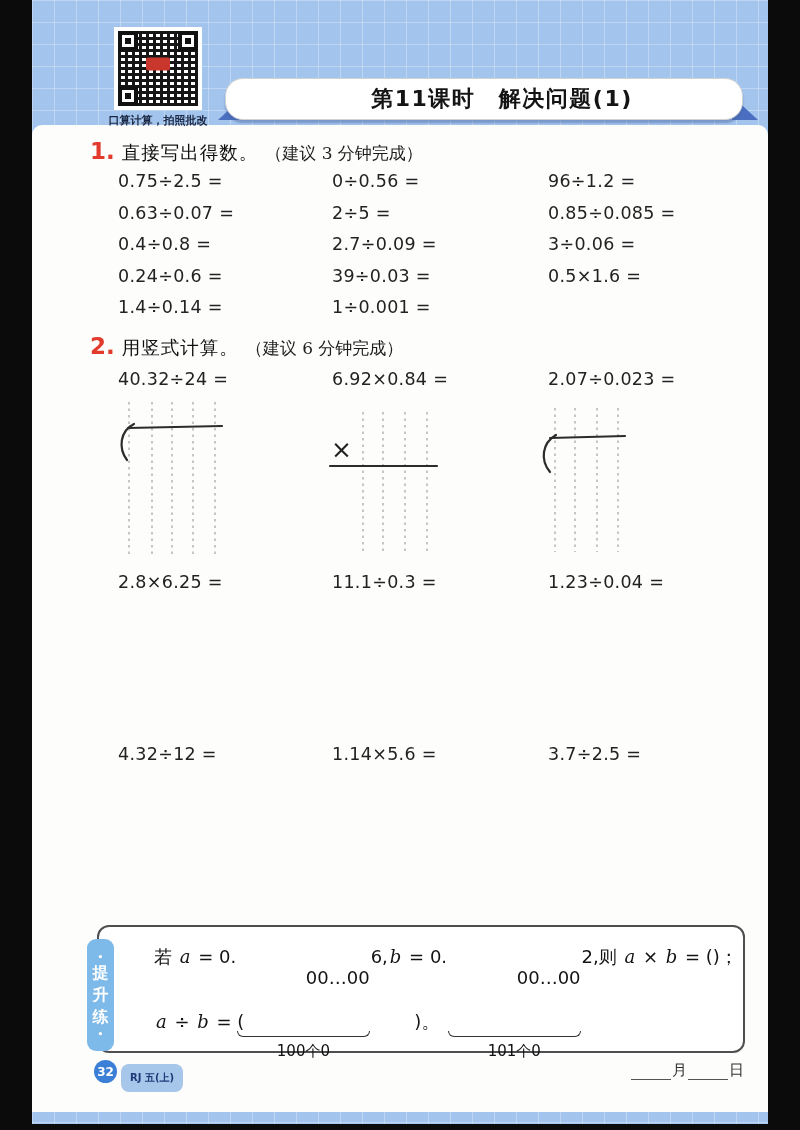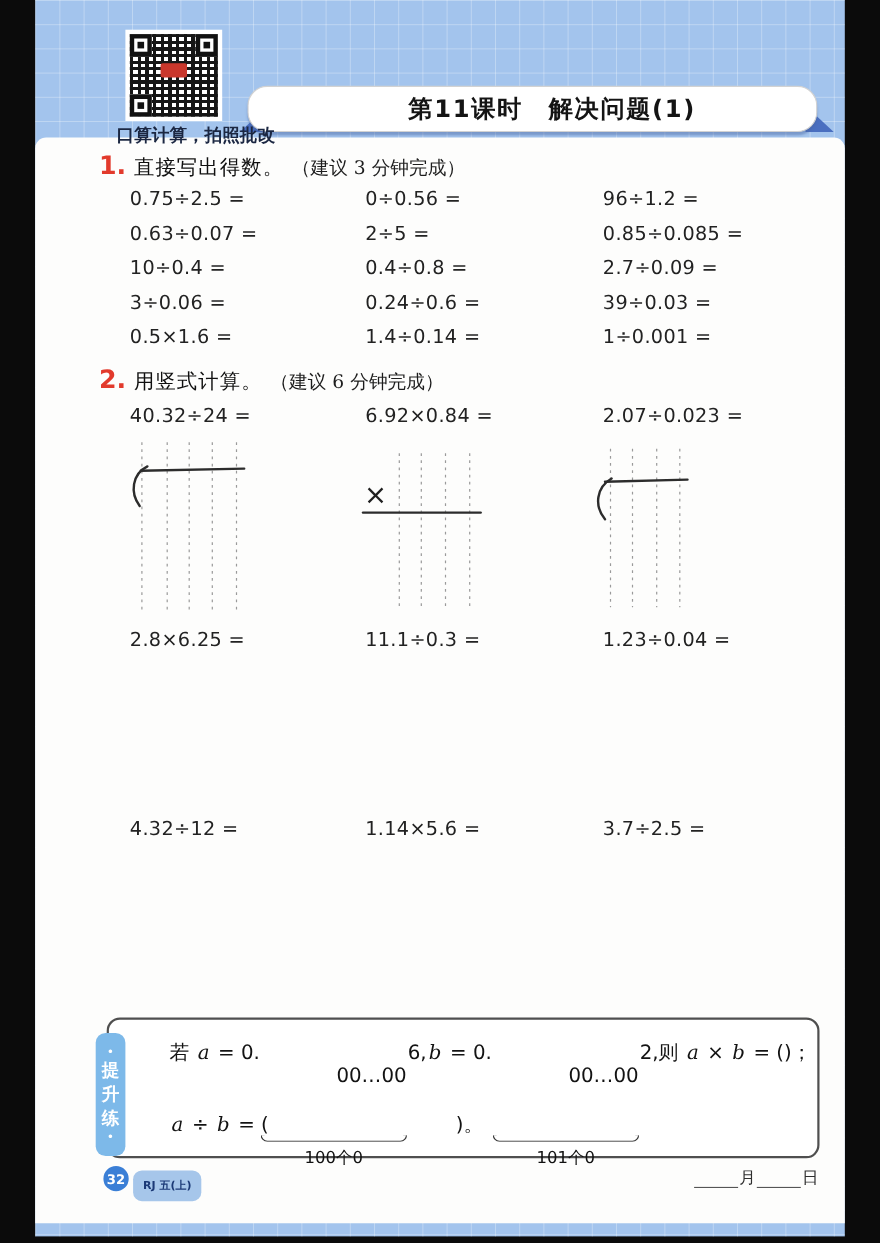--- a/index.html
+++ b/index.html
@@ -23,21 +23,21 @@
   .qr-inner {
     width:100%; height:100%;
     background-image:
       repeating-linear-gradient(0deg, #161616 0 3px, transparent 3px 6px),
       repeating-linear-gradient(90deg, #161616 0 3px, transparent 3px 7px);
   }
   .fp { position:absolute; width:20px; height:20px; border:4px solid #111; background:#fff; }
   .fp::after { content:""; position:absolute; inset:3px; background:#111; }
   .fp.tl { left:4px; top:4px; } .fp.tr { right:4px; top:4px; } .fp.bl { left:4px; bottom:4px; }
   .qr-red { position:absolute; left:50%; top:44%; transform:translate(-50%,-50%); width:24px; height:13px; background:#c9372c; border-radius:2px; }
-  .qr-caption { margin-top:3px; font-size:16px; font-weight:bold; color:#1b2742; white-space:nowrap; }
+  .qr-caption { margin-top:3px; font-size:11px; font-weight:bold; color:#1b2742; white-space:nowrap; }
 
   
   .ribbon { position:absolute; width:26px; height:24px; background:#4a6fc0; z-index:2; }
   .ribbon.left  { left:186px; top:96px; clip-path:polygon(0 100%, 100% 0, 100% 100%); }
   .ribbon.right { left:700px; top:96px; clip-path:polygon(0 0, 100% 100%, 0 100%); }
   .banner {
     position:absolute; left:193px; top:78px; width:518px; height:42px; z-index:3;
     background:#ffffff; border:1px solid #d2d2d2; border-radius:18px;
     box-shadow:0 3px 2px rgba(70,100,160,.45);
     display:flex; align-items:center; justify-content:center;
@@ -117,21 +117,20 @@
         <span class="sec-hint">（建议 3 分钟完成）</span>
       </div>
 
       <div class="probs s1">
         <span>0.75÷2.5 =</span>
         <span>0÷0.56 =</span>
         <span>96÷1.2 =</span>
         <span>0.63÷0.07 =</span>
         <span>2÷5 =</span>
         <span>0.85÷0.085 =</span>
-        <span>10÷0.4 =</span>
         <span>0.4÷0.8 =</span>
         <span>2.7÷0.09 =</span>
         <span>3÷0.06 =</span>
         <span>0.24÷0.6 =</span>
         <span>39÷0.03 =</span>
         <span>0.5×1.6 =</span>
         <span>1.4÷0.14 =</span>
         <span>1÷0.001 =</span>
       </div>
 

